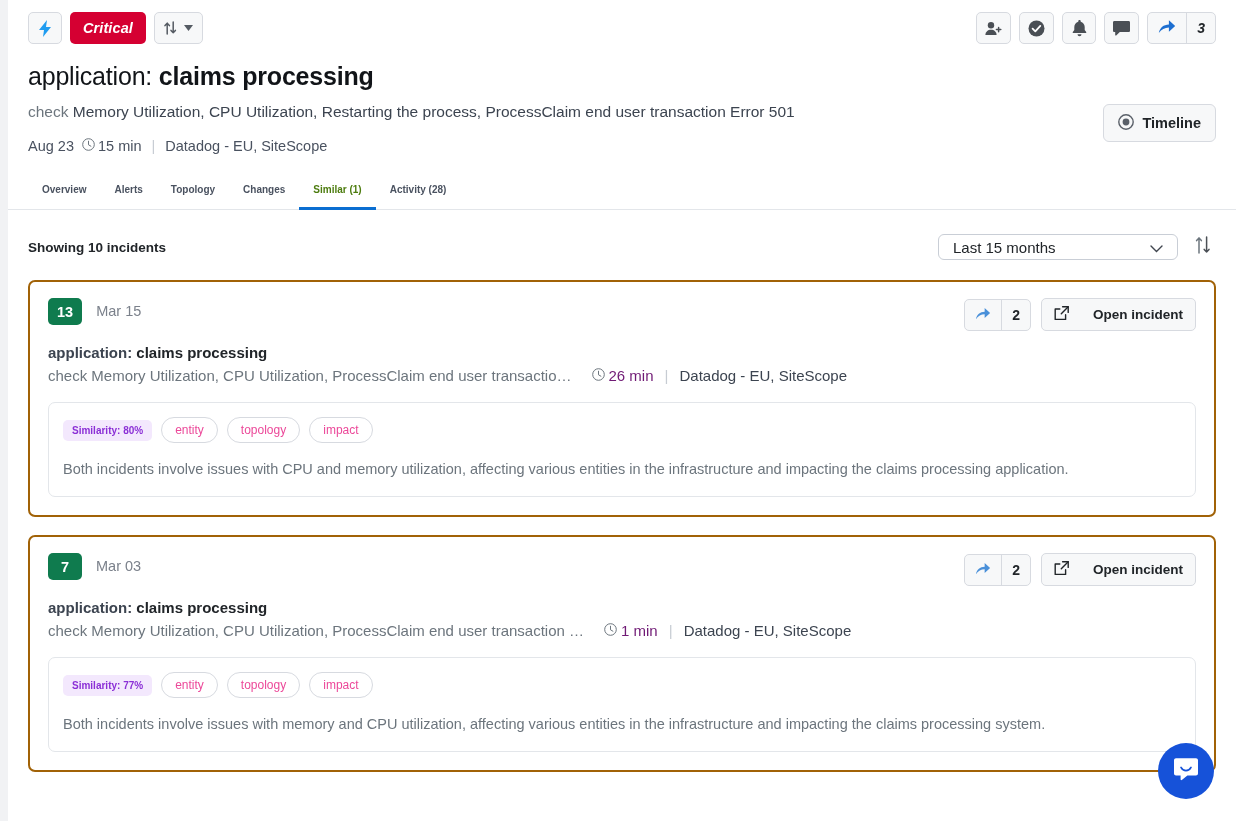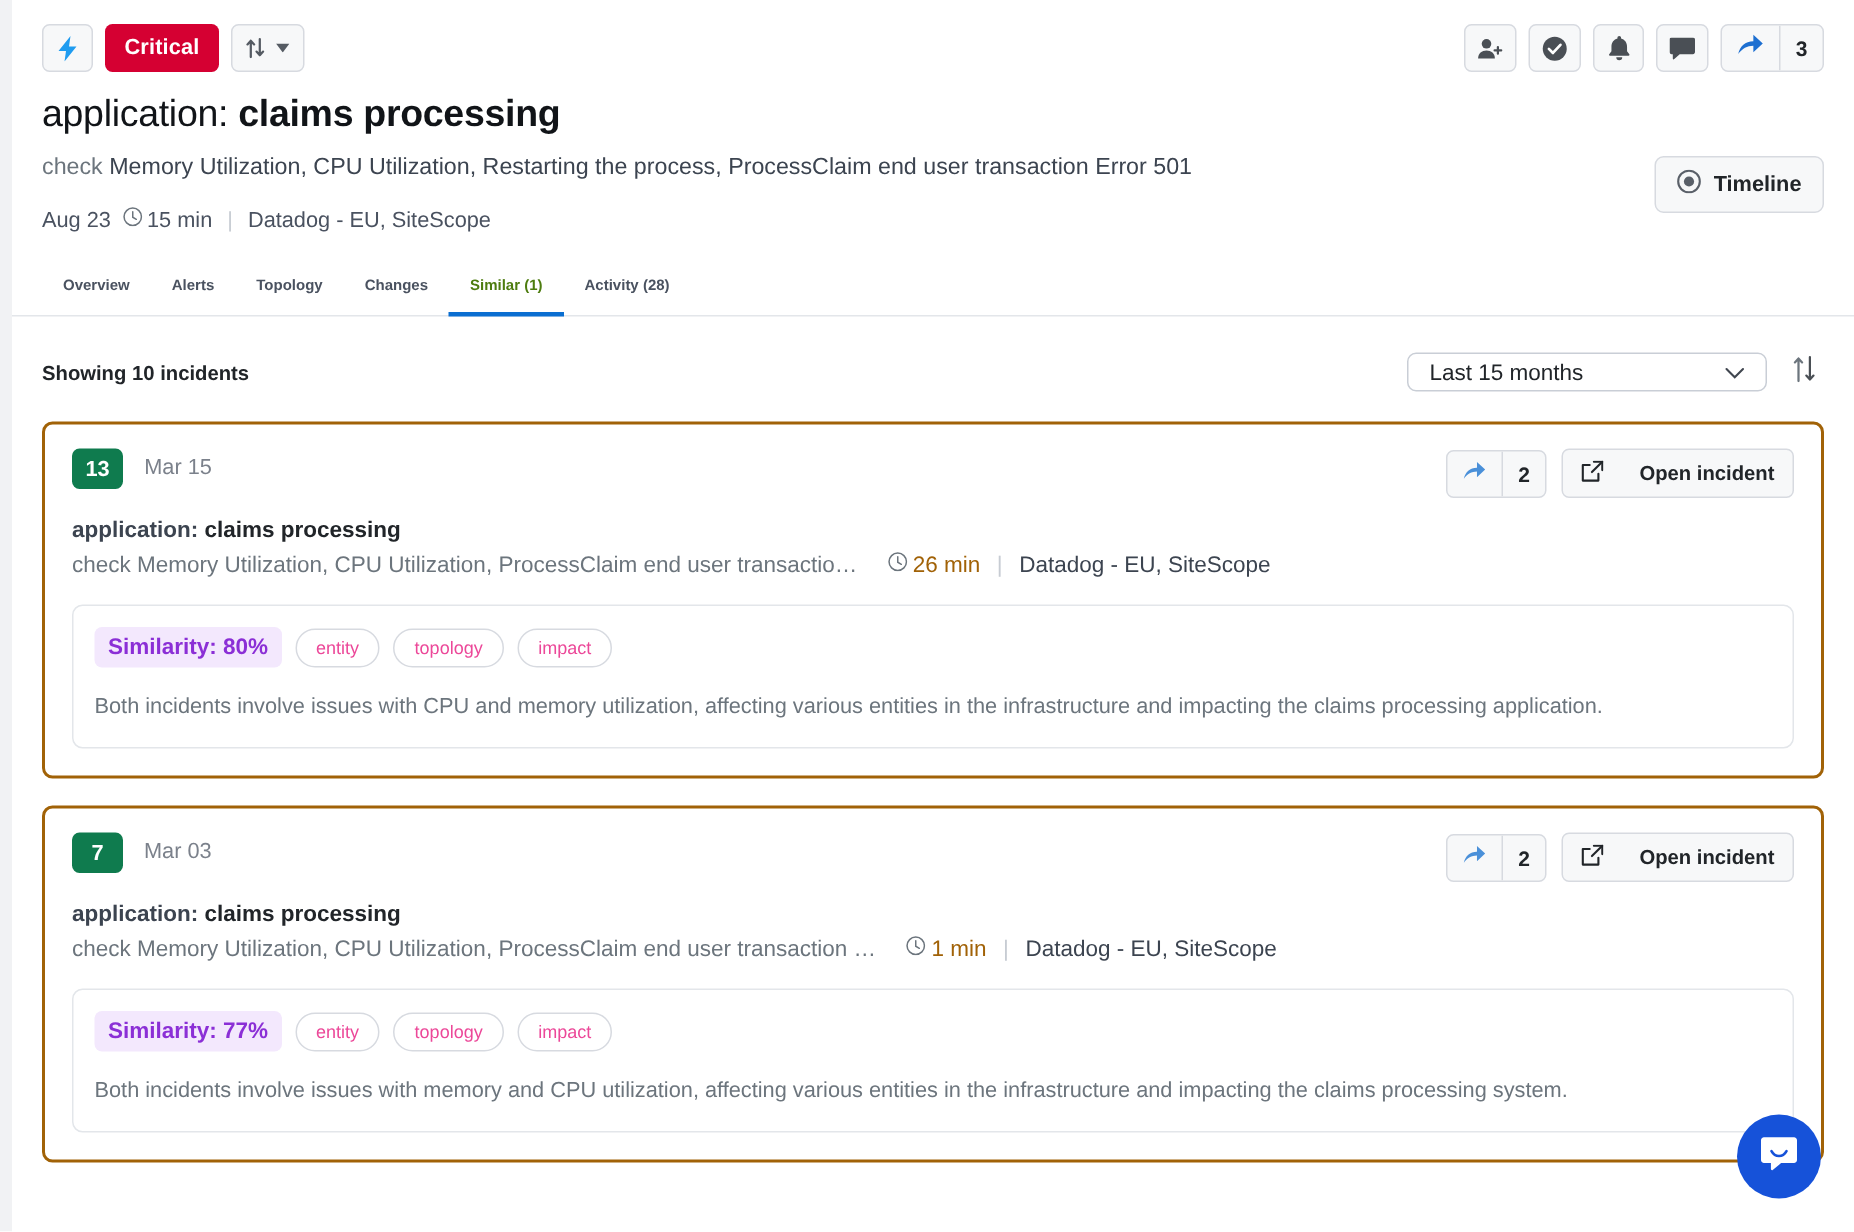--- a/index.html
+++ b/index.html
@@ -8,21 +8,21 @@
     background: #ffffff;
     font-family: "Liberation Sans", sans-serif;
     color: #212529;
     overflow: hidden;
   }
   .page { position: relative; width: 1236px; height: 821px; background: #fff; }
   .left-rail { position: absolute; left: 0; top: 0; width: 8px; height: 821px; background: #f1f2f4; }
   .content { position: absolute; left: 8px; top: 0; width: 1228px; height: 821px; }
 
   
-  .topbar { display: flex; align-items: center; padding: 12px 20px 0 20px; height: 52px; }
+  .topbar { display: flex; align-items: flex-start; padding: 12px 20px 0 20px; height: 52px; font-style: italic; }
   .btn-sq {
     height: 32px; min-width: 34px; border: 1px solid #d7dae0; background: #f7f8f9;
     border-radius: 5px; display: inline-flex; align-items: center; justify-content: center;
     cursor: pointer; padding: 0 8px;
   }
   .btn-sq svg { display: block; }
   .sev-badge {
     height: 32px; background: #d50032; color: #fff; border-radius: 5px;
     font-size: 14.5px; font-weight: bold; display: inline-flex; align-items: center;
     padding: 0 13px; margin-left: 8px; letter-spacing: .1px; cursor: pointer;
@@ -91,28 +91,28 @@
   .open-btn {
     height: 33px; border: 1px solid #d7dae0; background: #f7f8f9; border-radius: 5px;
     display: inline-flex; align-items: center; gap: 24px; padding: 0 12px;
     font-size: 13.5px; font-weight: bold; color: #212529; cursor: pointer;
   }
   .card-title { margin-top: 13px; font-size: 15px; color: #212529; font-weight: bold; }
   .card-title .light { font-weight: bold; color: #3c4450; }
   .card-sub { margin-top: 6px; display: flex; align-items: baseline; font-size: 15px; color: #5c646f; }
   .card-sub .desc { color: #6c757d; max-width: 622px; overflow: hidden; white-space: nowrap;
      text-overflow: ellipsis; display: inline-block; }
-  .card-sub .dur { margin-left: 20px; display: inline-flex; align-items: flex-start; gap: 4px; color: #a16207; }
+  .card-sub .dur { margin-left: 20px; display: inline-flex; align-items: flex-start; gap: 4px; color: #701a75; }
   .card-sub .sep { color: #c7ccd3; margin: 0 11px; }
   .card-sub .srcs { color: #3c4450; }
 
   .sim-box { margin-top: 18px; border: 1px solid #e3e6ea; border-radius: 7px; padding: 14px 14px 16px 14px; }
   .sim-row { display: flex; align-items: center; gap: 9px; }
   .sim-pct {
-    background: #f3e8fd; color: #8b2fd6; font-size: 15px; font-weight: bold;
+    background: #f3e8fd; color: #8b2fd6; font-size: 10px; font-weight: bold;
     border-radius: 5px; padding: 5px 9px;
   }
   .tag {
     border: 1px solid #d7dae0; border-radius: 14px; background: #fff;
     font-size: 12px; color: #ec4899; padding: 5px 13px;
   }
   .sim-desc { margin-top: 16px; font-size: 14.5px; line-height: 21px; color: #6c757d; max-width: 1010px; }
 
   
   .chat-fab {

